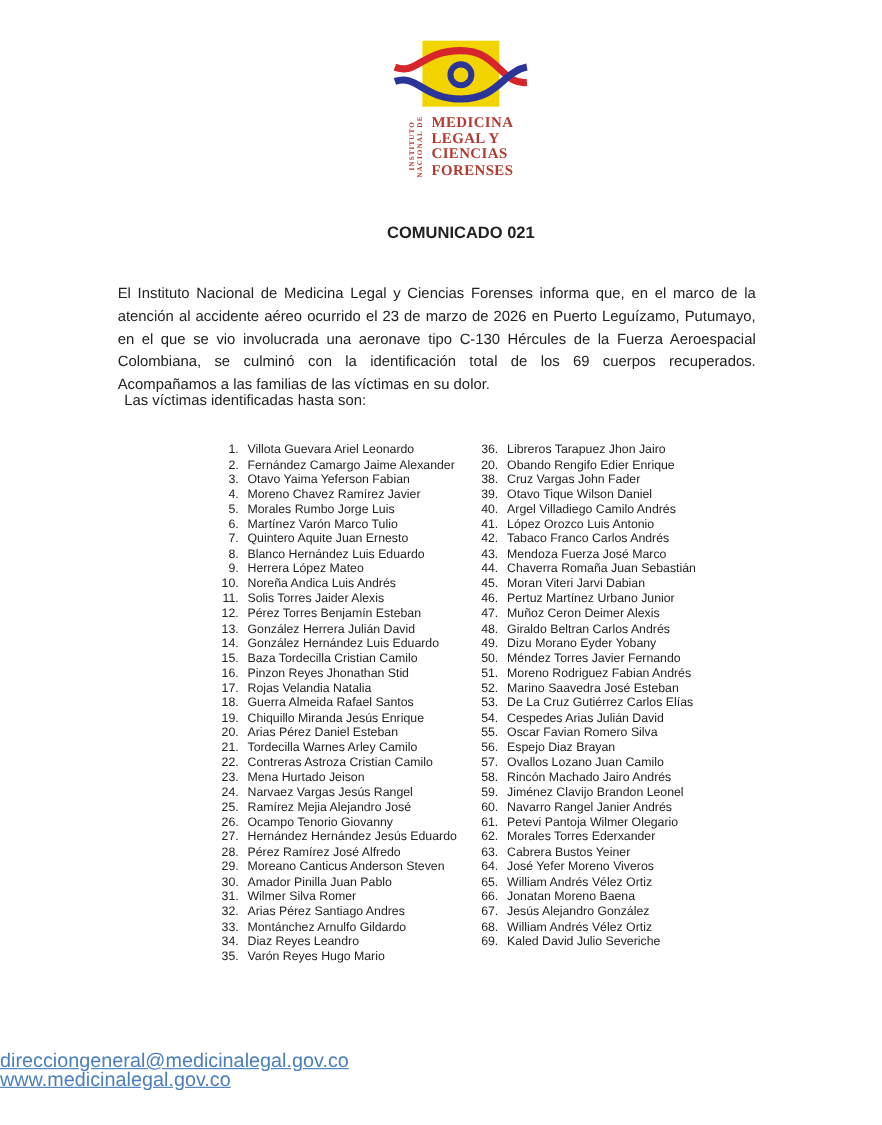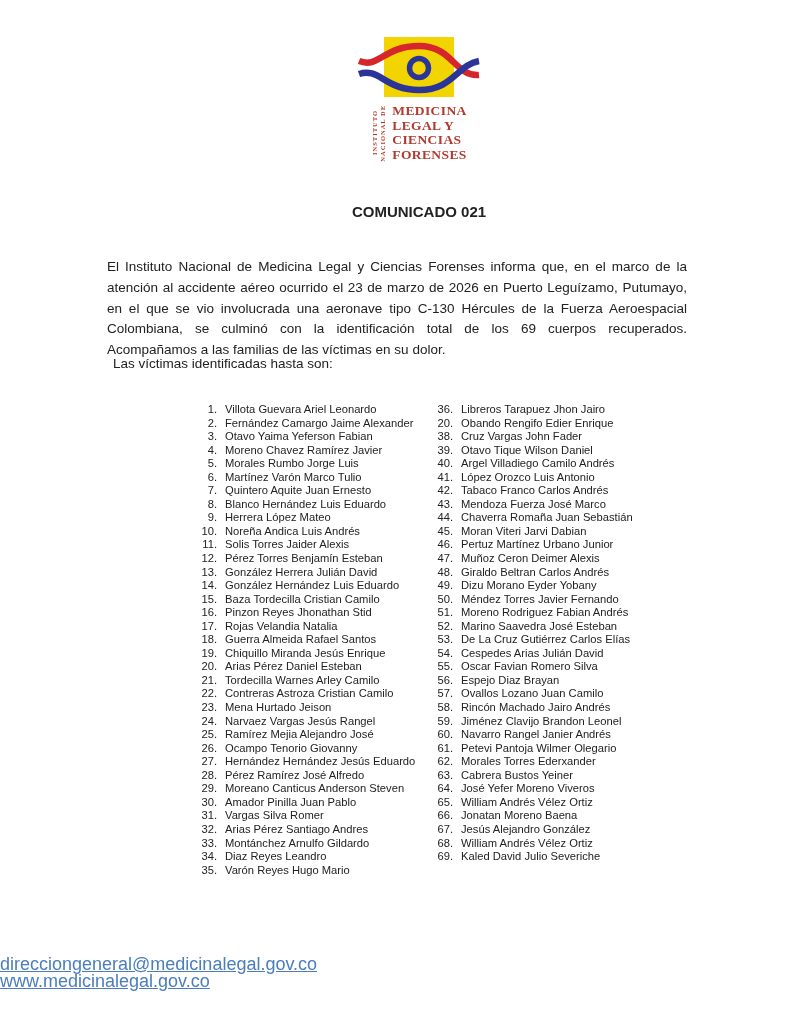--- a/index.html
+++ b/index.html
@@ -252,21 +252,21 @@
         <div class="victim-row">
           <span class="victim-num">29.</span>
           <span class="victim-name">Moreano Canticus Anderson Steven</span>
         </div>
         <div class="victim-row">
           <span class="victim-num">30.</span>
           <span class="victim-name">Amador Pinilla Juan Pablo</span>
         </div>
         <div class="victim-row">
           <span class="victim-num">31.</span>
-          <span class="victim-name">Vargas Silva Romer</span>
+          <span class="victim-name">Wilmer Silva Romer</span>
         </div>
         <div class="victim-row">
           <span class="victim-num">32.</span>
           <span class="victim-name">Arias Pérez Santiago Andres</span>
         </div>
         <div class="victim-row">
           <span class="victim-num">33.</span>
           <span class="victim-name">Montánchez Arnulfo Gildardo</span>
         </div>
         <div class="victim-row">

